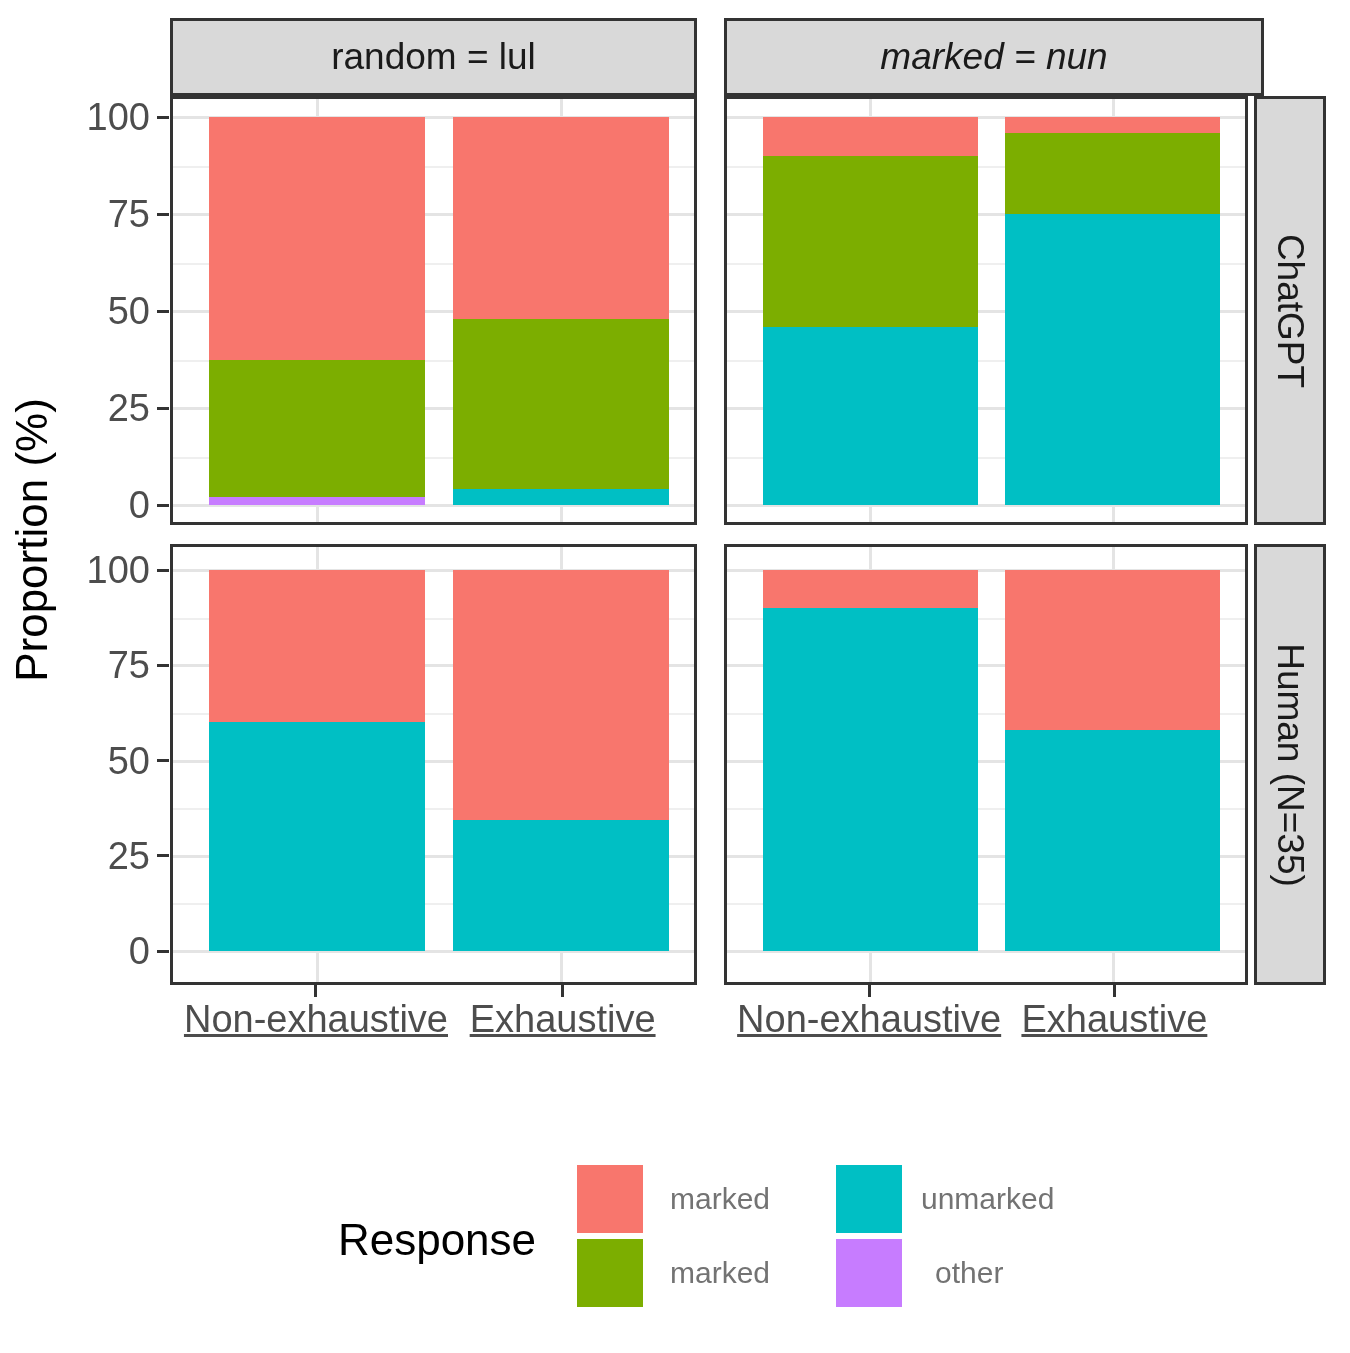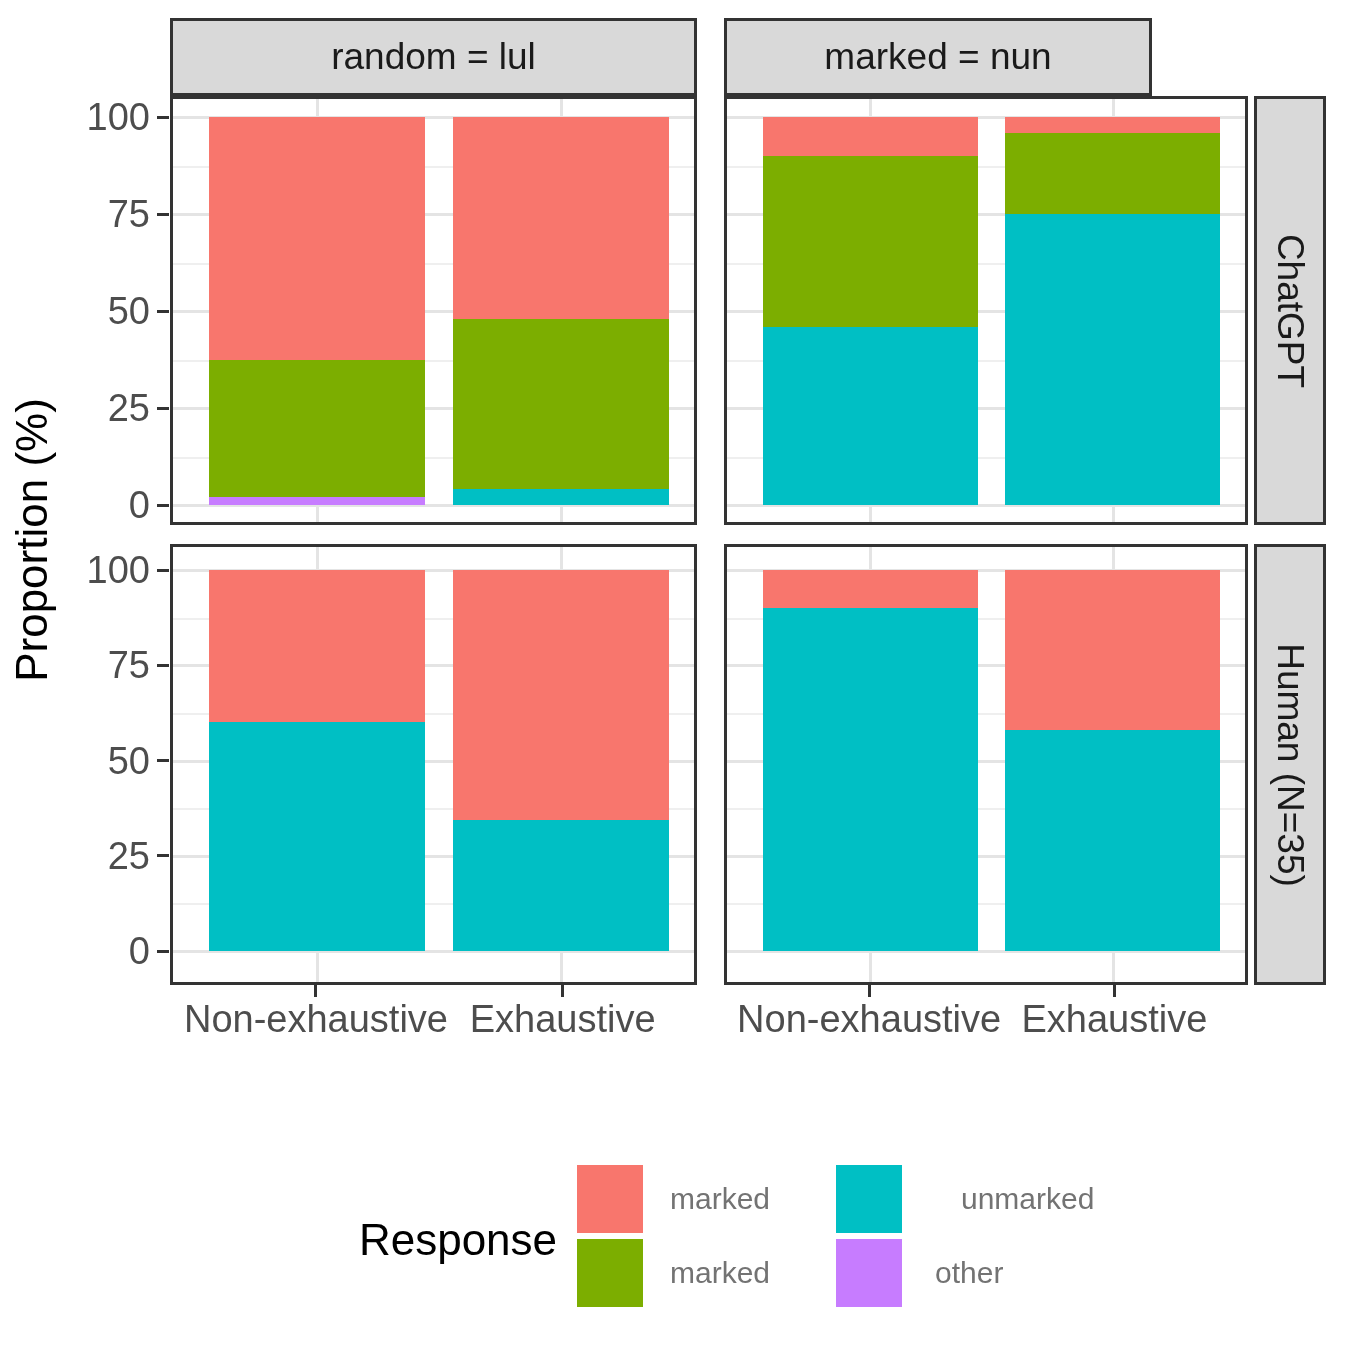--- a/index.html
+++ b/index.html
@@ -43,20 +43,21 @@
     font-size:38px;
     text-align:right;
     transform:translateY(-50%);
   }
   .x-tick-label{
     position:absolute;
     color:#4d4d4d;
     font-size:38px;
     transform:translateX(-50%);
     white-space:nowrap;
+    text-decoration:underline;
   }
   .y-axis-title{
     position:absolute;
     left:32px;top:540px;
     transform:translate(-50%,-50%) rotate(-90deg);
     transform-origin:center;
     color:#000000;
     font-size:44px;
     white-space:nowrap;
   }
@@ -78,21 +79,21 @@
 </style>
 </head>
 <body>
 
 <div class="figure">
   <div class="y-axis-title">Proportion (%)</div>
   <div id="plot">
       <div class="strip" style="left: 170px; top: 18px; width: 527px; height: 78px;">
         <div>random = lul</div>
       </div>
-      <div class="strip" style="left: 724px; top: 18px; width: 428px; height: 78px;">
+      <div class="strip" style="left: 724px; top: 18px; width: 540px; height: 78px; font-style: italic;">
         <div>marked = nun</div>
       </div>
       <div class="strip strip-right" style="left: 1254px; top: 96px; width: 72px; height: 429px;">
         <div>
           <span>ChatGPT</span>
         </div>
       </div>
       <div class="strip strip-right" style="left: 1254px; top: 544px; width: 72px; height: 441px;">
         <div>
           <span>Human (N=35)</span>
@@ -208,24 +209,24 @@
       <div class="y-tick-label" style="right: 1200px; top: 570px;">100</div>
       <div class="tick" style="left: 314.479px; top: 985px; width: 3px; height: 12px;"></div>
       <div class="x-tick-label" style="left: 315.979px; top: 998px;">Non-exhaustive</div>
       <div class="tick" style="left: 561.115px; top: 985px; width: 3px; height: 12px;"></div>
       <div class="x-tick-label" style="left: 562.615px; top: 998px;">Exhaustive</div>
       <div class="tick" style="left: 867.648px; top: 985px; width: 3px; height: 12px;"></div>
       <div class="x-tick-label" style="left: 869.148px; top: 998px;">Non-exhaustive</div>
       <div class="tick" style="left: 1112.88px; top: 985px; width: 3px; height: 12px;"></div>
       <div class="x-tick-label" style="left: 1114.38px; top: 998px;">Exhaustive</div>
     </div>
-  <div class="legend-title" id="legend-title" style="left: 437px; top: 1240px; margin-left: 21px;">Response</div>
+  <div class="legend-title" id="legend-title" style="left: 437px; top: 1240px;">Response</div>
   <div id="legend-keys">
       <div class="legend-swatch" style="left: 577px; top: 1165px; width: 66px; height: 68px; background: rgb(248, 118, 109);"></div>
       <div class="legend-label" style="left: 670px; top: 1199px;">marked</div>
       <div class="legend-swatch" style="left: 577px; top: 1239px; width: 66px; height: 68px; background: rgb(124, 174, 0);"></div>
       <div class="legend-label" style="left: 670px; top: 1273px;">marked</div>
       <div class="legend-swatch" style="left: 836px; top: 1165px; width: 66px; height: 68px; background: rgb(0, 191, 196);"></div>
-      <div class="legend-label" style="left: 961px; top: 1199px;">unmarked</div>
+      <div class="legend-label" style="left: 921px; top: 1199px;">unmarked</div>
       <div class="legend-swatch" style="left: 836px; top: 1239px; width: 66px; height: 68px; background: rgb(199, 124, 255);"></div>
       <div class="legend-label" style="left: 935px; top: 1273px;">other</div>
     </div>
 </div>
 
 </body></html>

